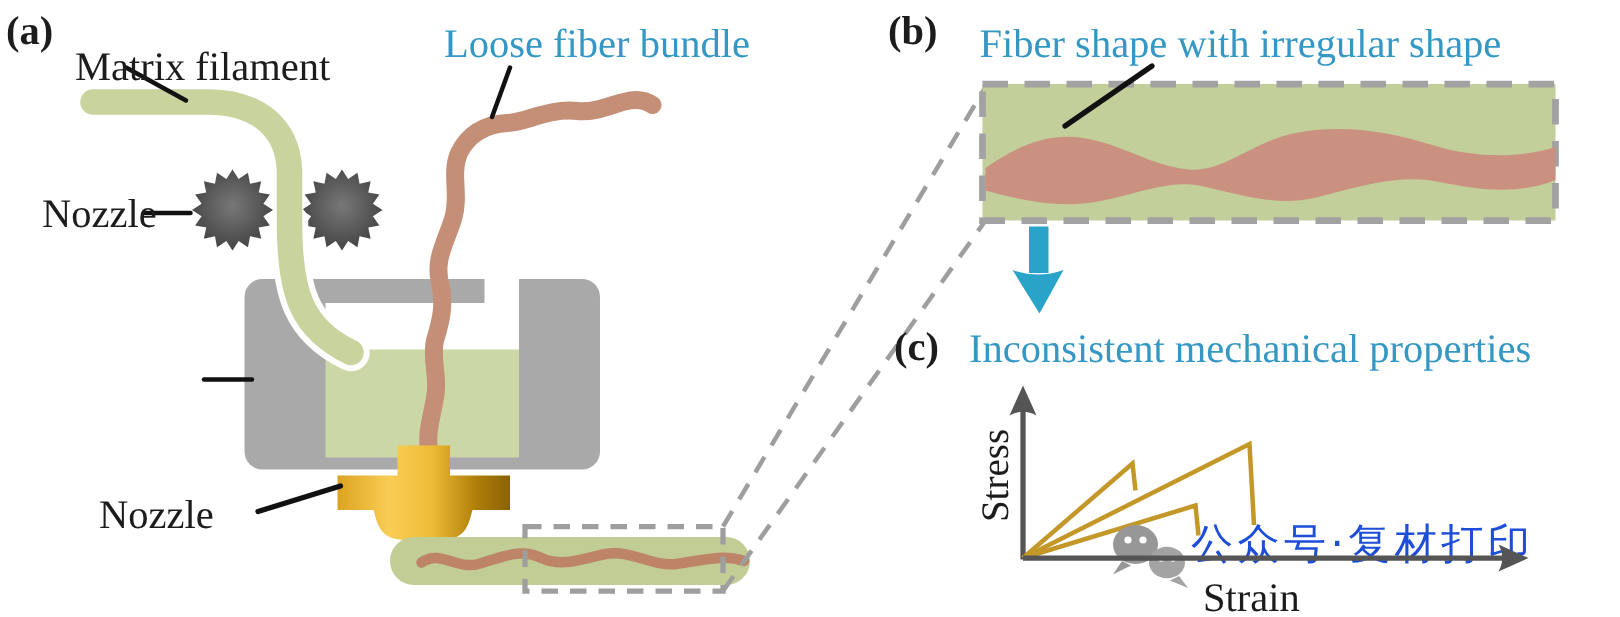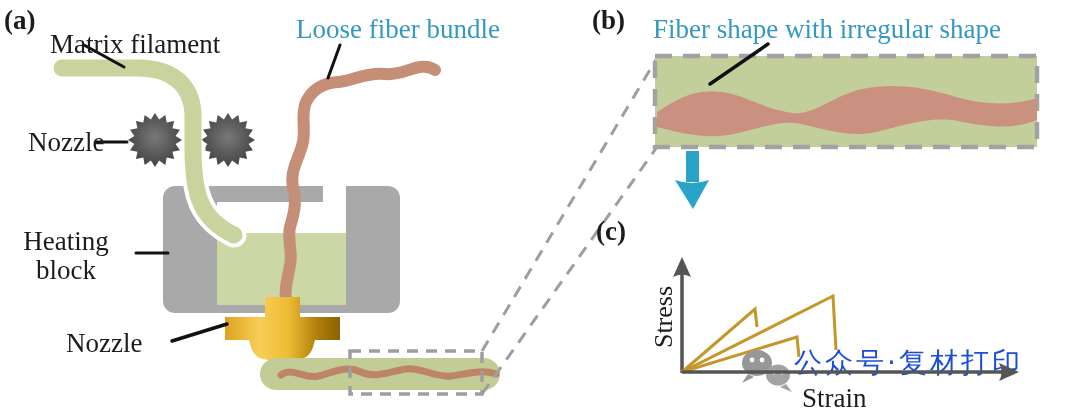--- a/index.html
+++ b/index.html
@@ -107,23 +107,23 @@
     </g>
 
     <line x1="682" y1="372" x2="1004" y2="372" stroke="#555" stroke-width="3.5"></line>
     <path d="M1019,372 L999,363 Q1004,372 999,381 Z" fill="#555"></path>
   </svg>
 
   <div class="lbl tag" style="left:4px;top:6px;">(a)</div>
   <div class="lbl" style="left:50px;top:30px;">Matrix filament</div>
   <div class="lbl blue" style="left:296px;top:15px;">Loose fiber bundle</div>
   <div class="lbl" style="left:28px;top:128px;">Nozzle</div>
-  <div class="lbl center" style="left:15px;top:227px;width:102px;">Heating block</div>
   <div class="lbl" style="left:66px;top:329px;">Nozzle</div>
 
   <div class="lbl tag" style="left:592px;top:6px;">(b)</div>
   <div class="lbl blue" style="left:653px;top:15px;">Fiber shape with irregular shape</div>
 
   <div class="lbl tag" style="left:596px;top:217px;">(c)</div>
+  <div class="lbl blue" style="left:646px;top:218px;">Inconsistent mechanical properties</div>
   <div class="lbl" id="stress-label">Stress</div>
   <div class="lbl" style="left:802px;top:384px;">Strain</div>
 
 </div>
 
 </body></html>

